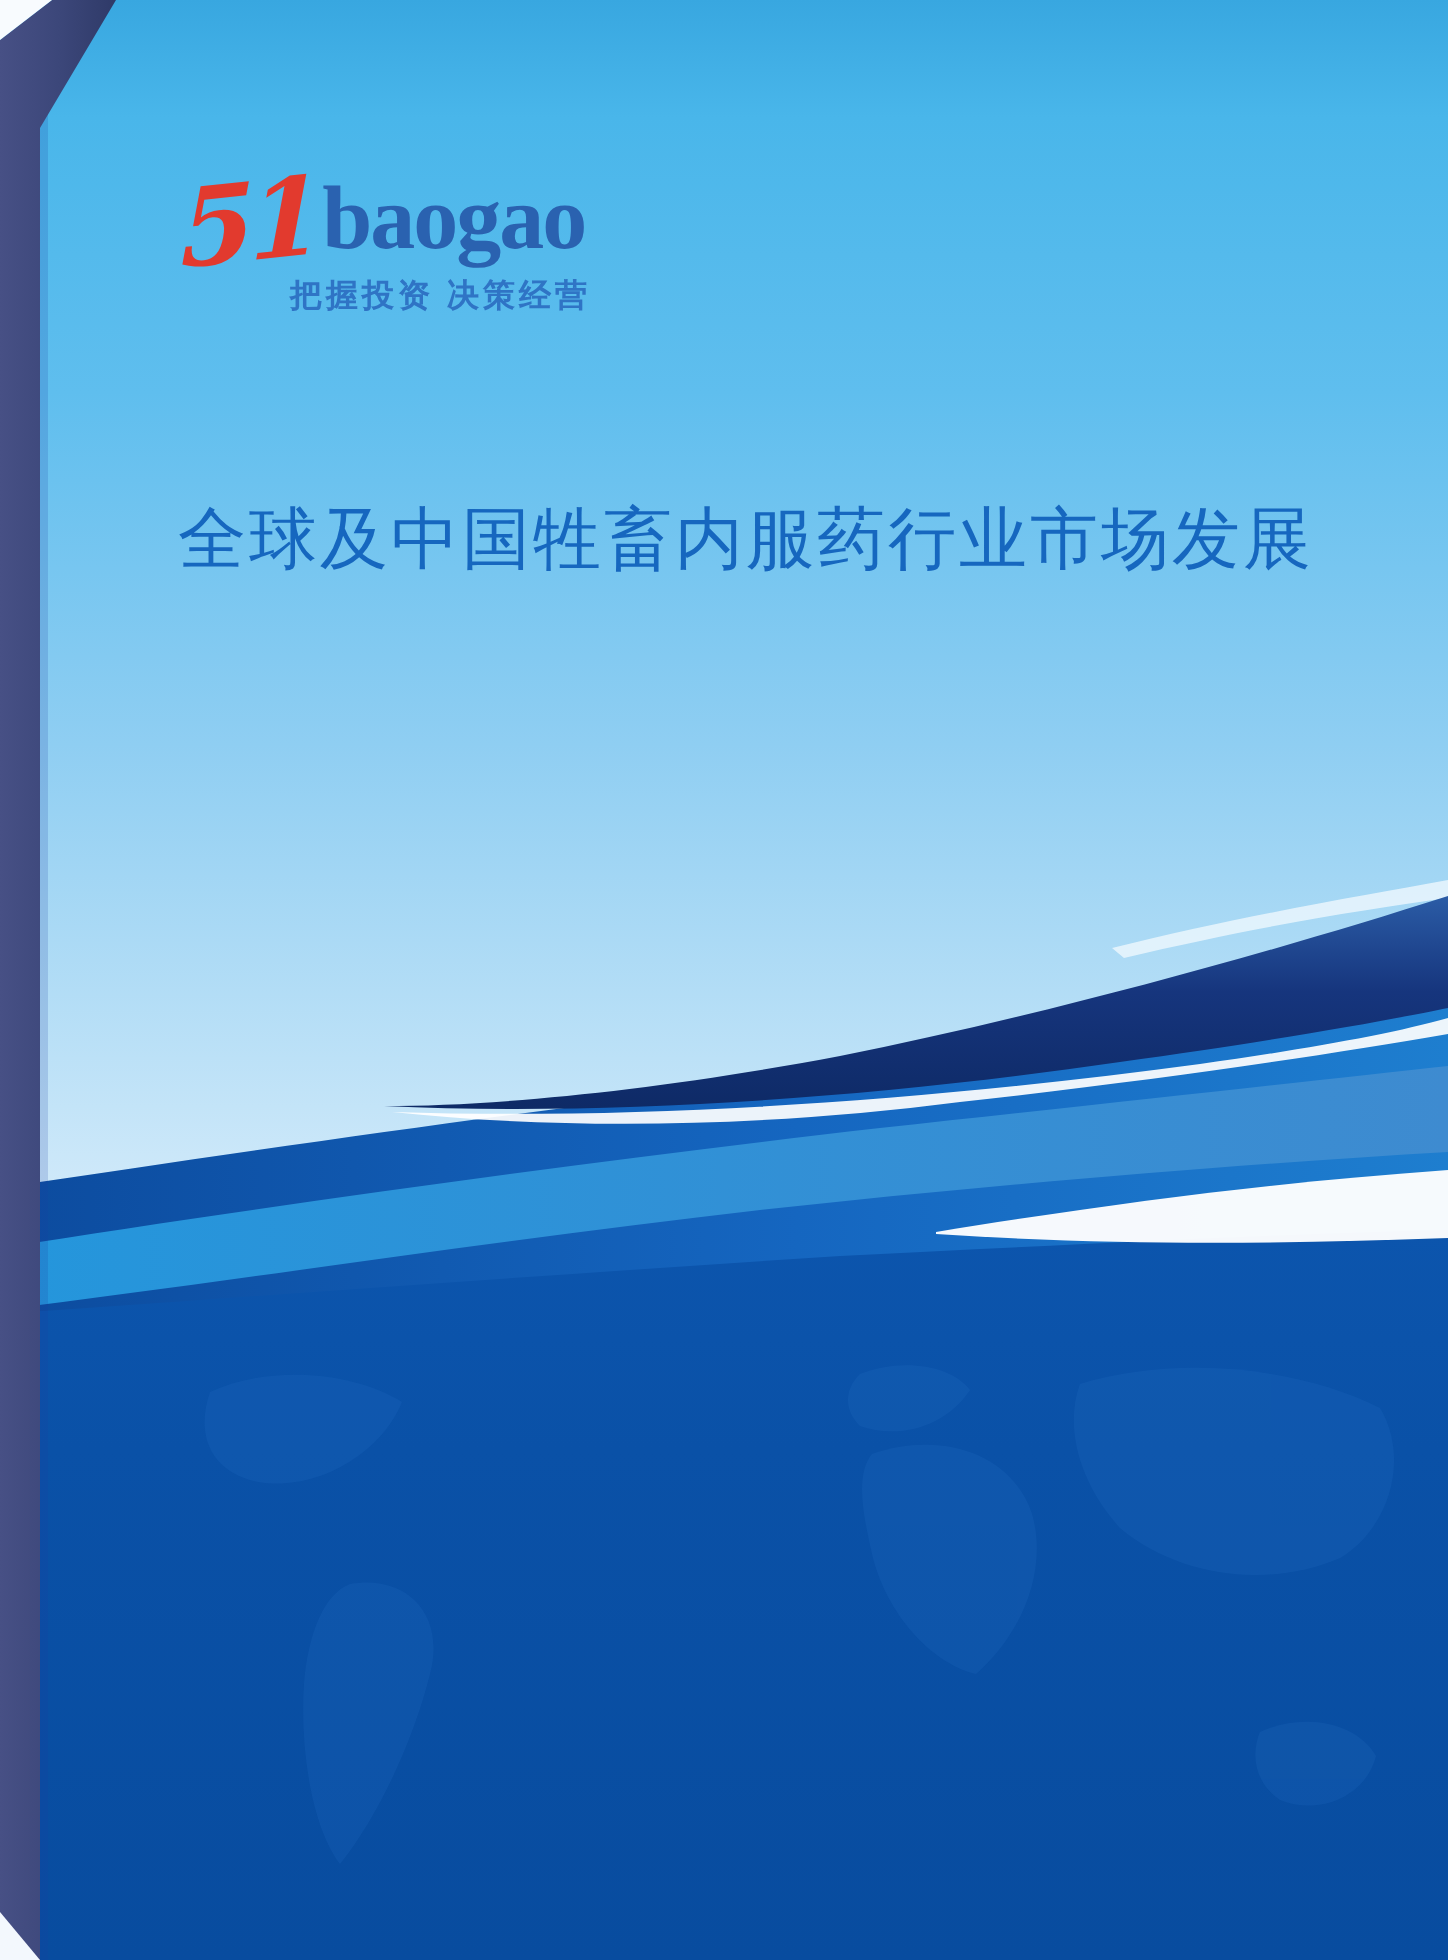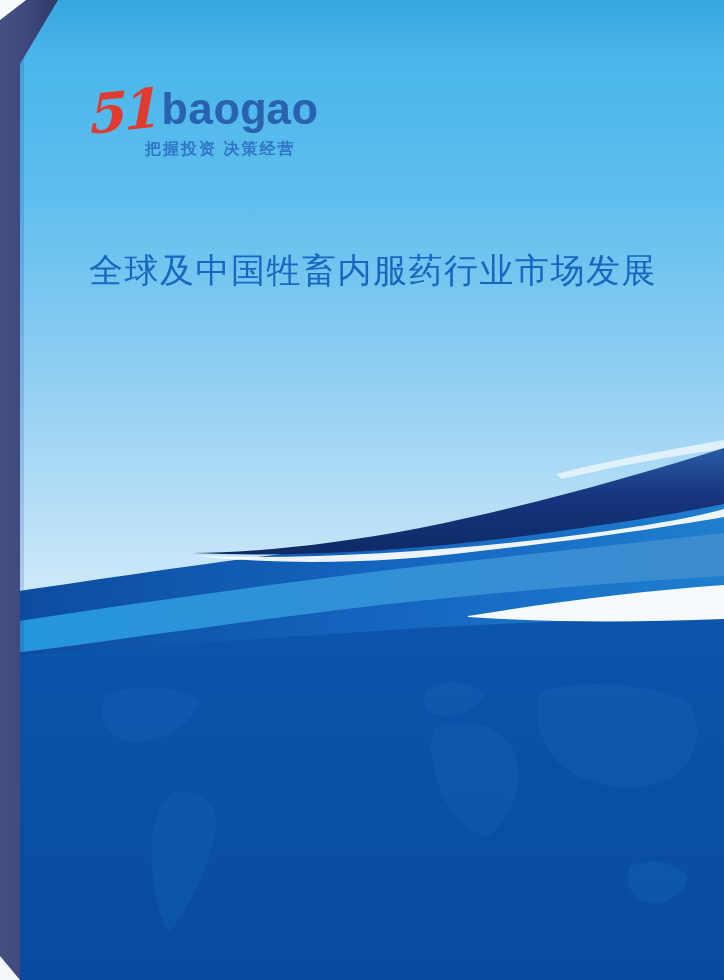--- a/index.html
+++ b/index.html
@@ -38,21 +38,21 @@
     font-style: italic;
     font-weight: 700;
     font-size: 54px;
     color: var(--logo-red, #e23a2e);
     transform: rotate(-6deg) skewX(-6deg);
     letter-spacing: -3px;
     margin-right: 2px;
   }
   .logo-name {
     display: inline-block;
-    font-family: Liberation Mono, monospace;
+    font-family: Liberation Serif, serif;
     font-weight: 700;
     font-size: 45px;
     letter-spacing: -1px;
     color: var(--logo-blue, #2a62b0);
     vertical-align: 6px;
   }
   .tagline {
     margin-top: 3px;
     margin-left: 55px;
     font-weight: 700;

